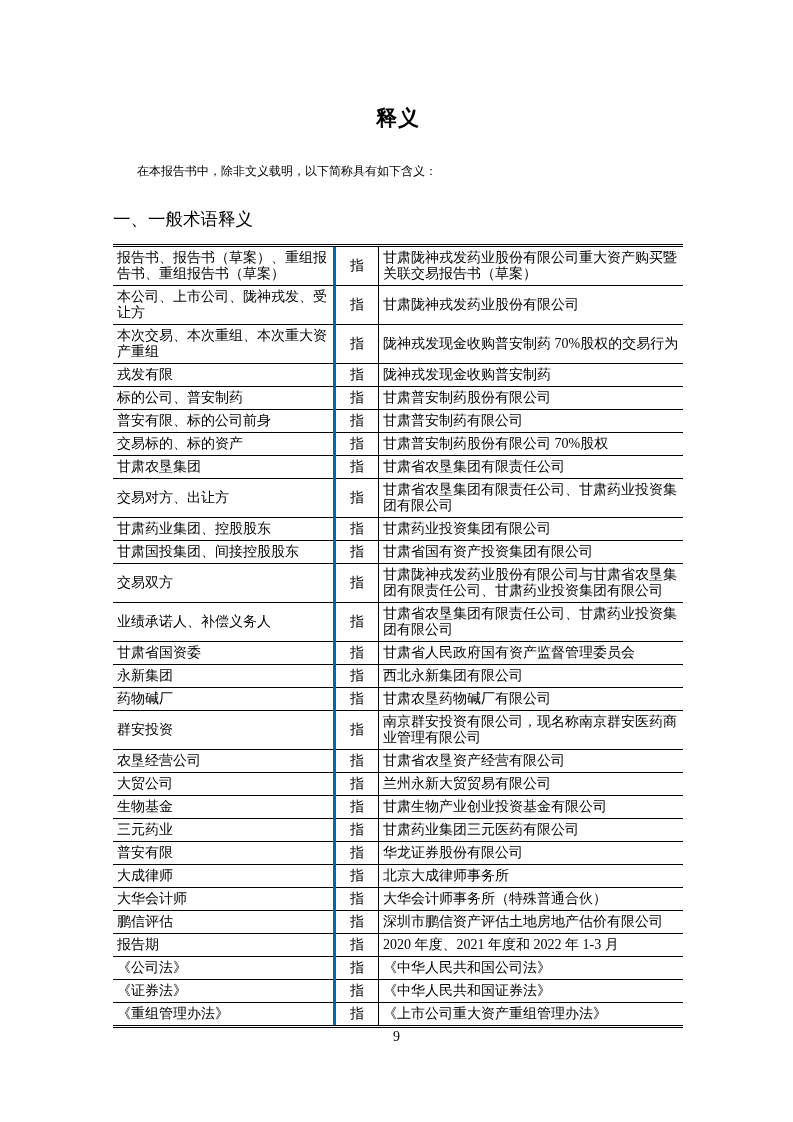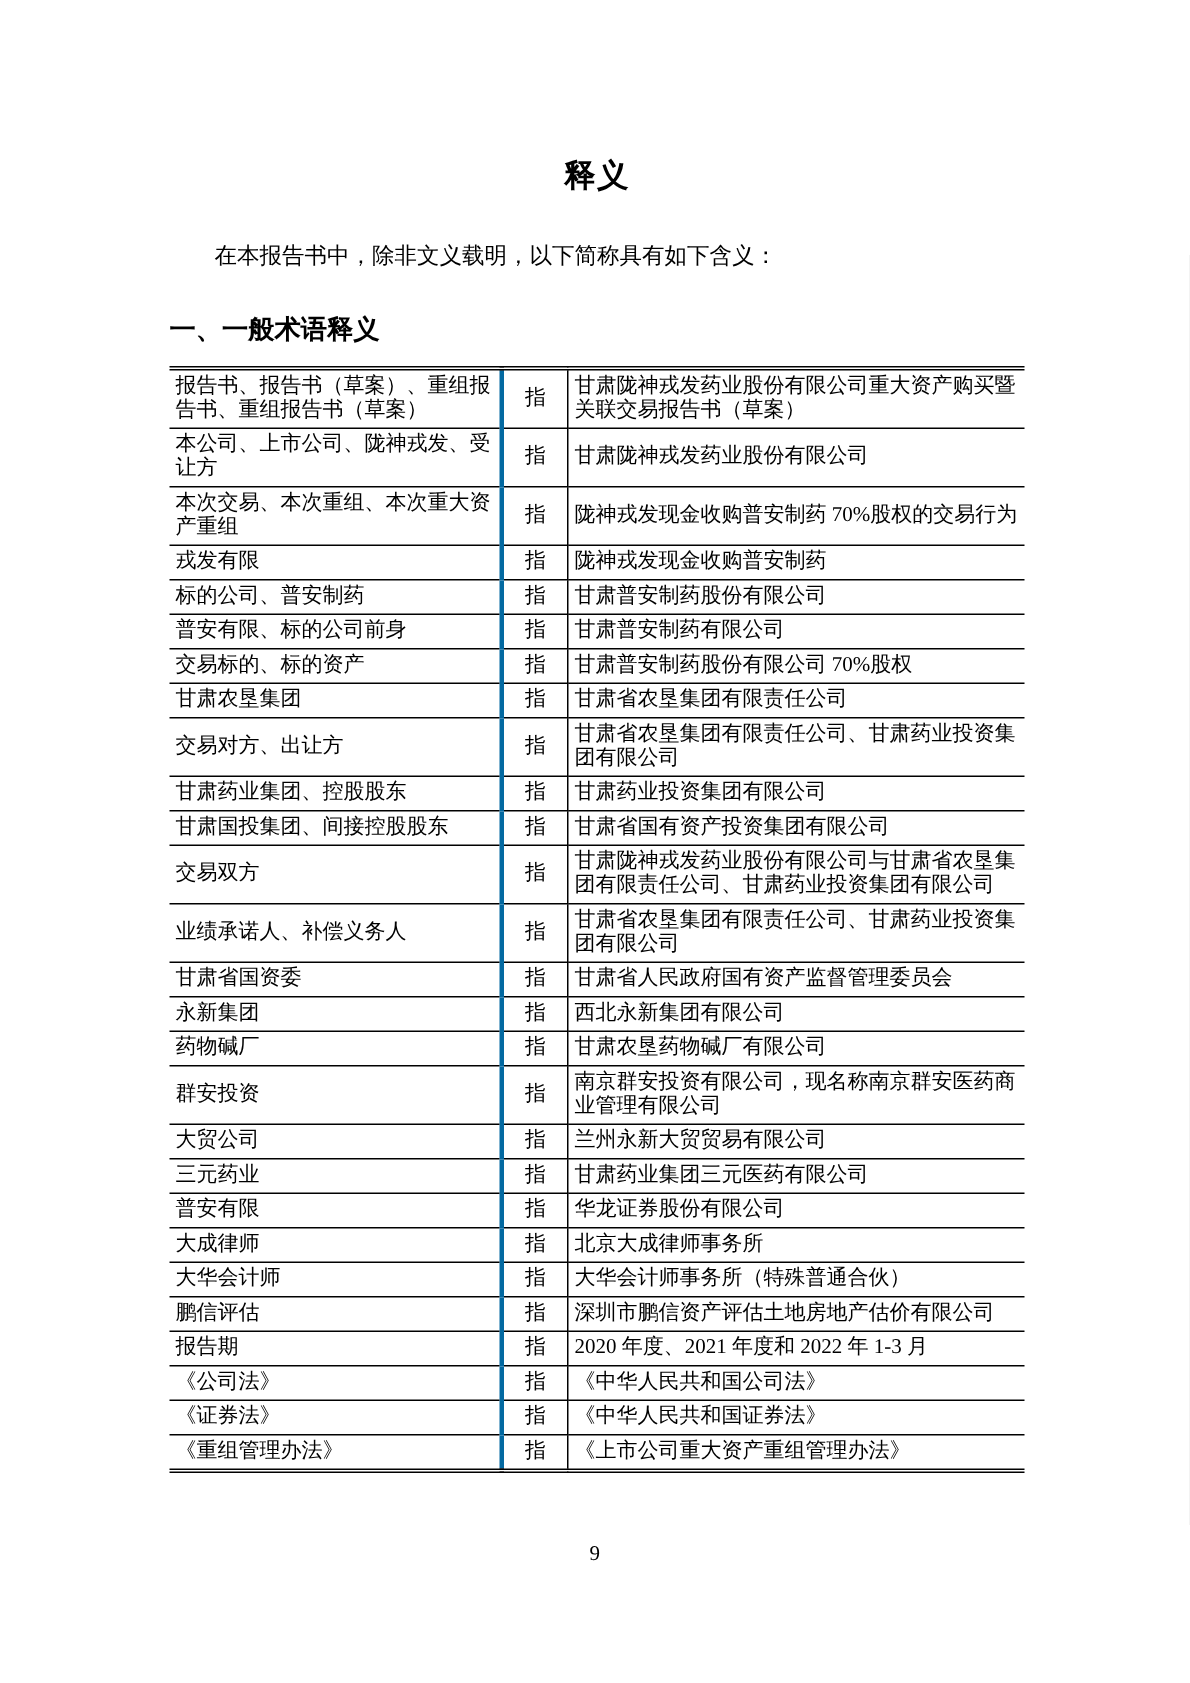--- a/index.html
+++ b/index.html
@@ -23,29 +23,29 @@
     margin: 0;
     text-align: center;
     font-size: 21px;
     line-height: 27px;
     font-weight: bold;
     font-family: "Liberation Sans", "DejaVu Sans", sans-serif;
     letter-spacing: 1px;
   }
   .intro {
     margin: 29px 0 0 0;
-    font-size: 15px;
+    font-size: 12px;
     line-height: 22px;
     text-indent: 2em;
   }
   .section-heading {
     margin: 26px 0 14px 0;
     font-size: 17.5px;
     line-height: 22px;
-    font-weight: bold;
+    font-weight: normal;
     font-family: "Liberation Sans", "DejaVu Sans", sans-serif;
   }
   table.def-table {
     border-collapse: collapse;
     table-layout: fixed;
     width: 570px;
     font-size: 14px;
     line-height: 16px;
     border-top: 3px double #000;
     border-bottom: 3px double #000;
@@ -191,27 +191,37 @@
           <td class="zhi-cell">指</td>
           <td class="def-cell">甘肃农垦药物碱厂有限公司</td>
         </tr>
 
         <tr>
           <td class="term-cell">群安投资</td>
           <td class="zhi-cell">指</td>
           <td class="def-cell">南京群安投资有限公司，现名称南京群安医药商业管理有限公司</td>
         </tr>
 
+        <tr>
+          <td class="term-cell">农垦经营公司</td>
+          <td class="zhi-cell">指</td>
+          <td class="def-cell">甘肃省农垦资产经营有限公司</td>
+        </tr>
 
         <tr>
           <td class="term-cell">大贸公司</td>
           <td class="zhi-cell">指</td>
           <td class="def-cell">兰州永新大贸贸易有限公司</td>
         </tr>
 
+        <tr>
+          <td class="term-cell">生物基金</td>
+          <td class="zhi-cell">指</td>
+          <td class="def-cell">甘肃生物产业创业投资基金有限公司</td>
+        </tr>
 
         <tr>
           <td class="term-cell">三元药业</td>
           <td class="zhi-cell">指</td>
           <td class="def-cell">甘肃药业集团三元医药有限公司</td>
         </tr>
 
         <tr>
           <td class="term-cell">普安有限</td>
           <td class="zhi-cell">指</td>

